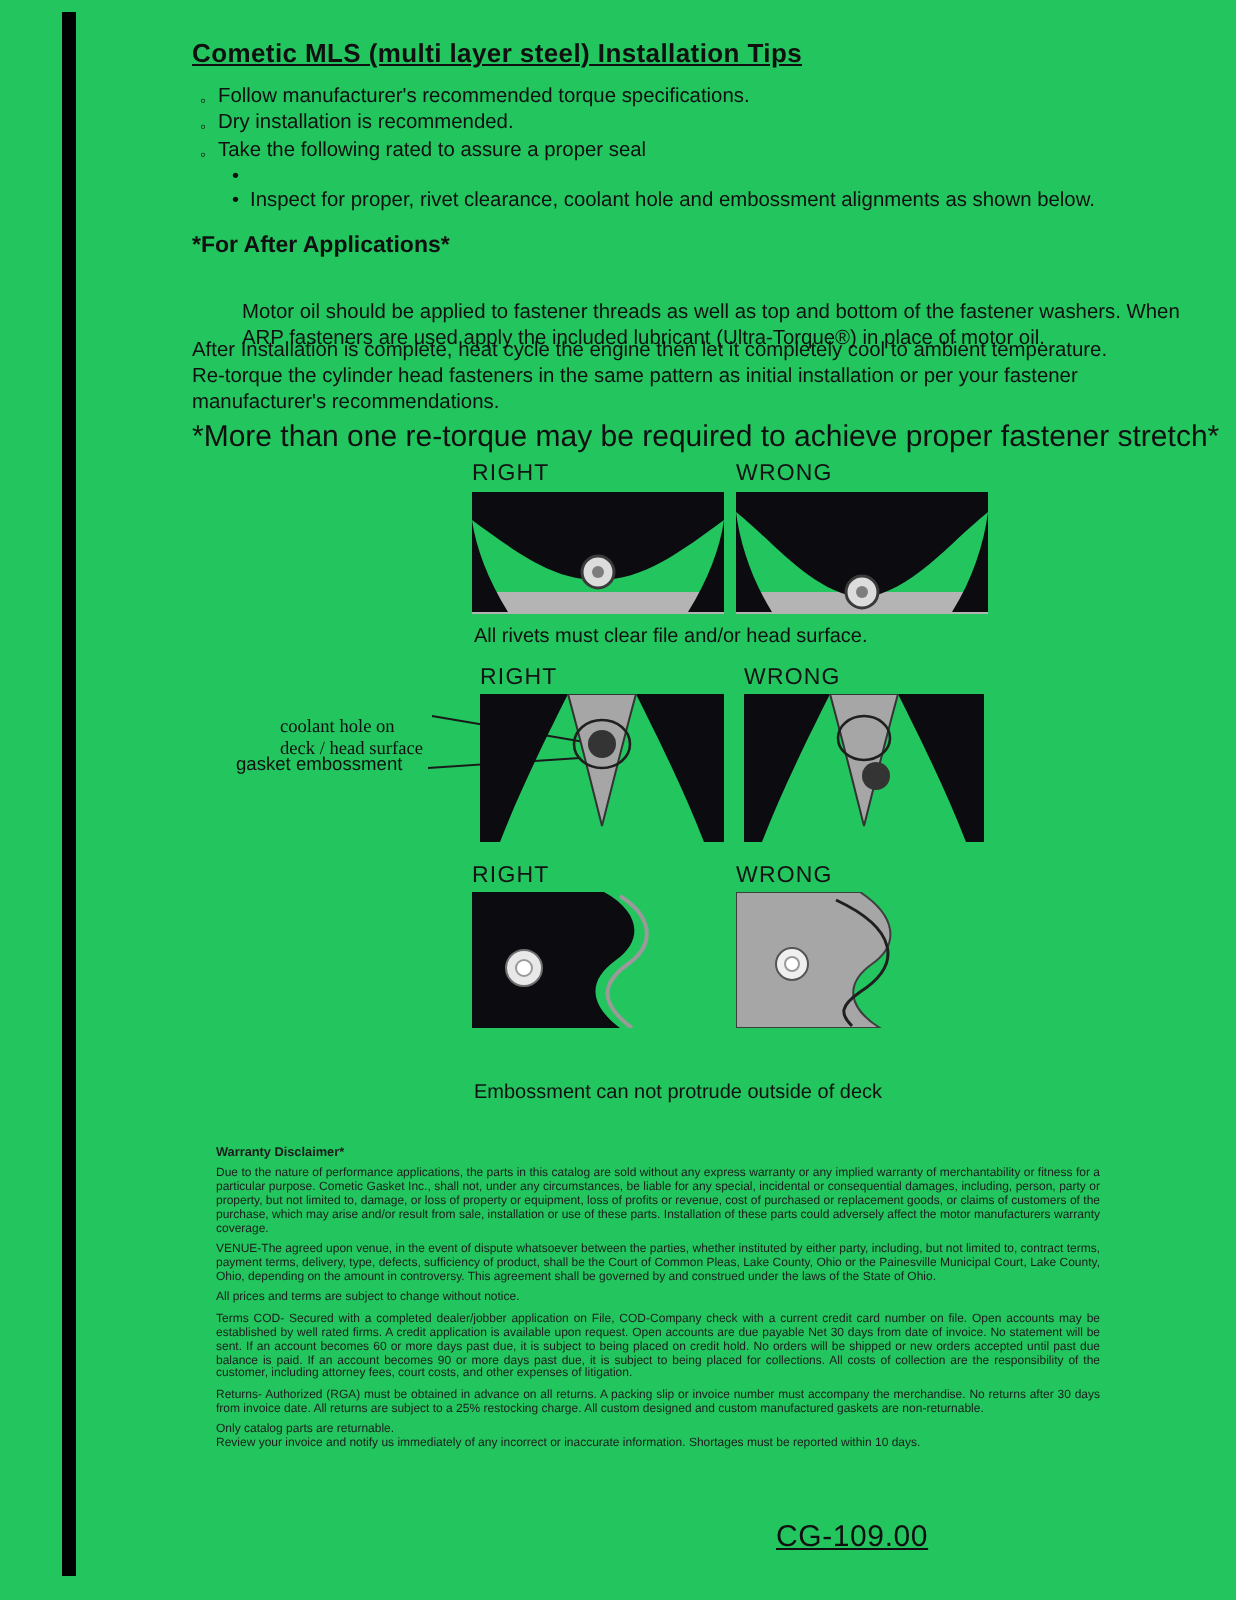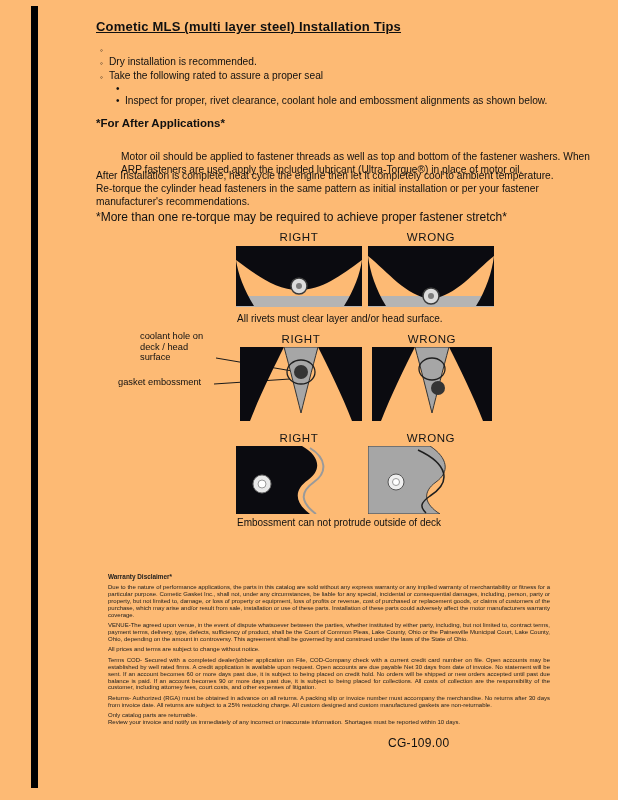--- a/index.html
+++ b/index.html
@@ -1,63 +1,64 @@
 <!DOCTYPE html>
 <html><head>
 <meta charset="utf-8">
 <style>
   * { margin:0; padding:0; box-sizing:border-box; }
   html,body { background:#fff; }
   body { width:618px; height:800px; font-family:"Liberation Sans", sans-serif; color:#101010; }
-  .page { position:relative; width:618px; height:800px; background:#fdba74; overflow:hidden; }
+  .page { position:relative; width:618px; height:800px; background:#22c55e; overflow:hidden; }
 
   .leftbar { position:absolute; left:31px; top:6px; width:7px; height:782px; background:#000; }
 
   .title { position:absolute; left:96px; top:19px; font-size:13px; font-weight:bold;
            text-decoration:underline; letter-spacing:0.2px; }
 
   .tips { position:absolute; left:100px; top:43px; font-size:10.2px; line-height:12.3px; }
   .tip { display:flex; }
   .tip .mk { width:9px; flex:0 0 9px; font-size:8.5px; padding-top:1px; }
   .tip.sub { margin-left:16px; }
   .tip.sub .mk { font-size:10px; padding-top:0; }
 
   .diesel-h { position:absolute; left:96px; top:117px; font-size:11.5px; font-weight:bold; }
   .para { width:474px; font-size:10.2px; line-height:13.2px; }
   .p1 { position:absolute; left:96px; top:150px;margin-left:25px; }
   .p2 { position:absolute; left:96px; top:169px; }
-  .note { position:absolute; left:96px; top:210px; font-size:12px;text-align:center; }
+  .note { position:absolute; left:96px; top:210px; font-size:15px;text-align:center; }
 
-  .dg-label { position:absolute; font-size:11.5px; letter-spacing:0.6px; text-align:center; color:#141414; }
+  .dg-label { position:absolute; font-size:11.5px; letter-spacing:0.6px; color:#141414; }
   .dg-img { position:absolute; }
   .dg-caption { position:absolute; font-size:10px; color:#101010; }
 
   .ann { position:absolute; font-size:9.3px; line-height:10.6px; color:#101010; }
   .ann-lines { position:absolute; left:128px; top:342px; }
 
   .legal { position:absolute; left:108px; top:574px; width:442px; font-size:6px;
            line-height:6.9px; color:#1c1c1c; text-align:justify; }
   .legal p { margin-bottom:3.6px; }
   .legal .lh { font-weight:bold; font-size:6.4px; margin-bottom:3px; text-align:left; }
   .legal p.tight { margin-bottom:0; }
 
-  .footer { position:absolute; left:388px; top:736px; font-size:12px; letter-spacing:0.3px; }
+  .footer { position:absolute; left:388px; top:760px; font-size:15px; letter-spacing:0.3px;text-decoration:underline; }
 </style>
 </head>
 <body>
 
 <div class="page">
 
   <div class="leftbar"></div>
 
   <h1 class="title">Cometic MLS (multi layer steel) Installation Tips</h1>
 
   <div class="tips">
     <div class="tip">
       <span class="mk">◦</span>
+      <span>Follow manufacturer's recommended torque specifications.</span>
     </div>
     <div class="tip">
       <span class="mk">◦</span>
       <span>Dry installation is recommended.</span>
     </div>
     <div class="tip">
       <span class="mk">◦</span>
       <span>Take the following rated to assure a proper seal</span>
     </div>
     <div class="tip sub">
@@ -90,26 +91,26 @@
   <div class="dg-img" style="left:368px; top:246px;">
     <svg width="126" height="64" viewBox="0 0 126 64">
       <rect x="0" y="50" width="126" height="11" fill="#b4b4b4"></rect>
       <path d="M0,0 H126 V10 C106,26 88,50 63,53 C38,50 20,26 0,10 Z" fill="#0b0b10"></path>
       <path d="M0,10 C2,26 8,44 18,60 H0 Z" fill="#0b0b10"></path>
       <path d="M126,10 C124,26 118,44 108,60 H126 Z" fill="#0b0b10"></path>
       <circle cx="63" cy="50" r="8" fill="#dcdcdc" stroke="#3a3a3a" stroke-width="1.5"></circle>
       <circle cx="63" cy="50" r="3" fill="#7d7d7d"></circle>
     </svg>
   </div>
-  <div class="dg-caption" style="left:237px; top:313px;">All rivets must clear layer and/or head surface.</div>
+  <div class="dg-caption" style="left:237px; top:313px;">All rivets must clear file and/or head surface.</div>
 
   <div class="dg-label" style="left:240px; top:333px; width:122px;">RIGHT</div>
   <div class="dg-label" style="left:372px; top:333px; width:120px;">WRONG</div>
 
-  <div class="ann" style="left:140px; top:331px; width:80px;">
+  <div class="ann" style="left:140px; top:359px; width:80px;font-family:Liberation Serif, serif;">
     <div>coolant hole on</div>
     <div>deck / head surface</div>
   </div>
   <div class="ann" style="left:118px; top:377px;">gasket embossment</div>
 
   <svg class="ann-lines" width="185" height="55" viewBox="0 0 185 55">
     <line x1="88" y1="16" x2="176" y2="31" stroke="#1a1a1a" stroke-width="1"></line>
     <line x1="86" y1="42" x2="162" y2="37" stroke="#1a1a1a" stroke-width="1"></line>
   </svg>
 
@@ -144,21 +145,21 @@
     </svg>
   </div>
   <div class="dg-img" style="left:368px; top:446px;">
     <svg width="126" height="68" viewBox="0 0 126 68">
       <path d="M0,0 H62 C80,12 82,26 68,36 C54,46 56,58 72,68 H0 Z" fill="#a6a6a6" stroke="#3e3e3e" stroke-width="1"></path>
       <path d="M50,4 C80,18 84,36 62,50 C52,57 52,61 58,67" fill="none" stroke="#1f1f1f" stroke-width="1.5"></path>
       <circle cx="28" cy="36" r="8" fill="#efefef" stroke="#555555" stroke-width="1"></circle>
       <circle cx="28" cy="36" r="3.5" fill="#ffffff" stroke="#9a9a9a" stroke-width="1"></circle>
     </svg>
   </div>
-  <div class="dg-caption" style="left:237px; top:517px;">
+  <div class="dg-caption" style="left:237px; top:541px;">
     <div>Embossment can not protrude outside of deck</div>
   </div>
 
   <div class="legal">
     <p class="lh">Warranty Disclaimer*</p>
     <p>Due to the nature of performance applications, the parts in this catalog are sold without any express warranty or any implied warranty of merchantability or fitness for a particular purpose.  Cometic Gasket Inc., shall not, under any circumstances, be liable for any special, incidental or consequential damages, including, person, party or property, but not limited to, damage, or loss of property or equipment, loss of profits or revenue, cost of purchased or replacement goods, or claims of customers of the purchase, which may arise and/or result from sale, installation or use of these parts.  Installation of these parts could adversely affect the motor manufacturers warranty coverage.</p>
     <p>VENUE-The agreed upon venue, in the event of dispute whatsoever between the parties, whether instituted by either party, including, but not limited to, contract terms, payment terms, delivery, type, defects, sufficiency of product, shall be the Court of Common Pleas, Lake County, Ohio or the Painesville Municipal Court, Lake County, Ohio, depending on the amount in controversy. This agreement shall be governed by and construed under the laws of the State of Ohio.</p>
     <p>All prices and terms are subject to change without notice.</p>
     <p>Terms COD- Secured with a completed dealer/jobber application on File, COD-Company check with a current credit card number on file.  Open accounts may be established by well rated firms.  A credit application is available upon request.  Open accounts are due payable Net 30 days from date of invoice.  No statement will be sent.  If an account becomes 60 or more days past due, it is subject to being placed on credit hold.  No orders will be shipped or new orders accepted until past due balance is paid.  If an account becomes 90 or more days past due, it is subject to being placed for collections.  All costs of collection are the responsibility of the customer, including attorney fees, court costs, and other expenses of litigation.</p>
     <p>Returns- Authorized (RGA) must be obtained in advance on all returns.  A packing slip or invoice number must accompany the merchandise.  No returns after 30 days from invoice date.  All returns are subject to a 25% restocking charge.  All custom designed and custom manufactured gaskets are non-returnable.</p>

